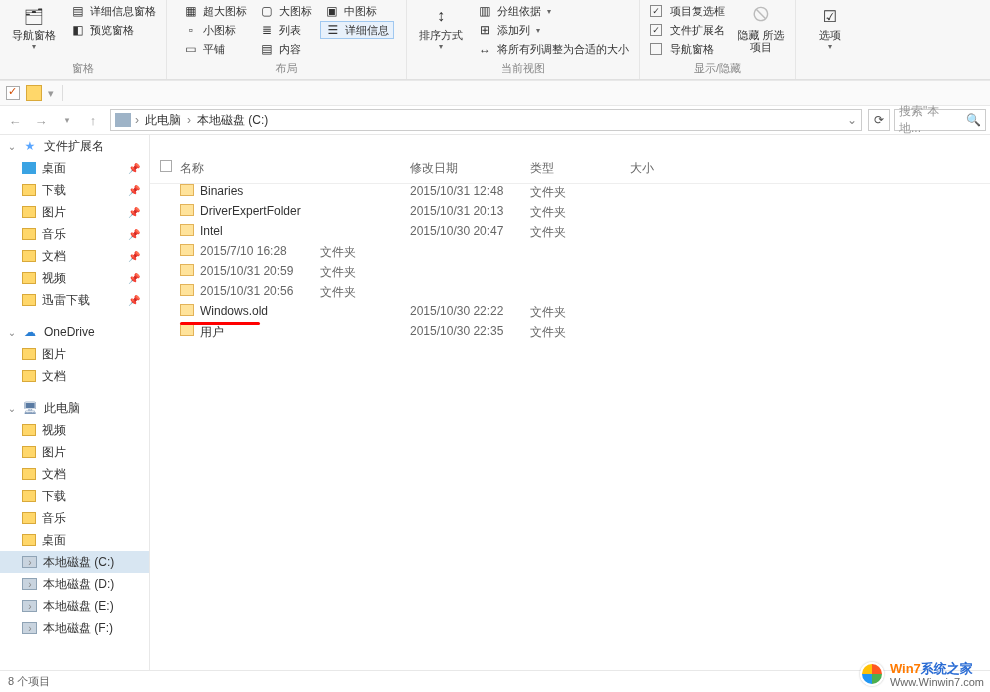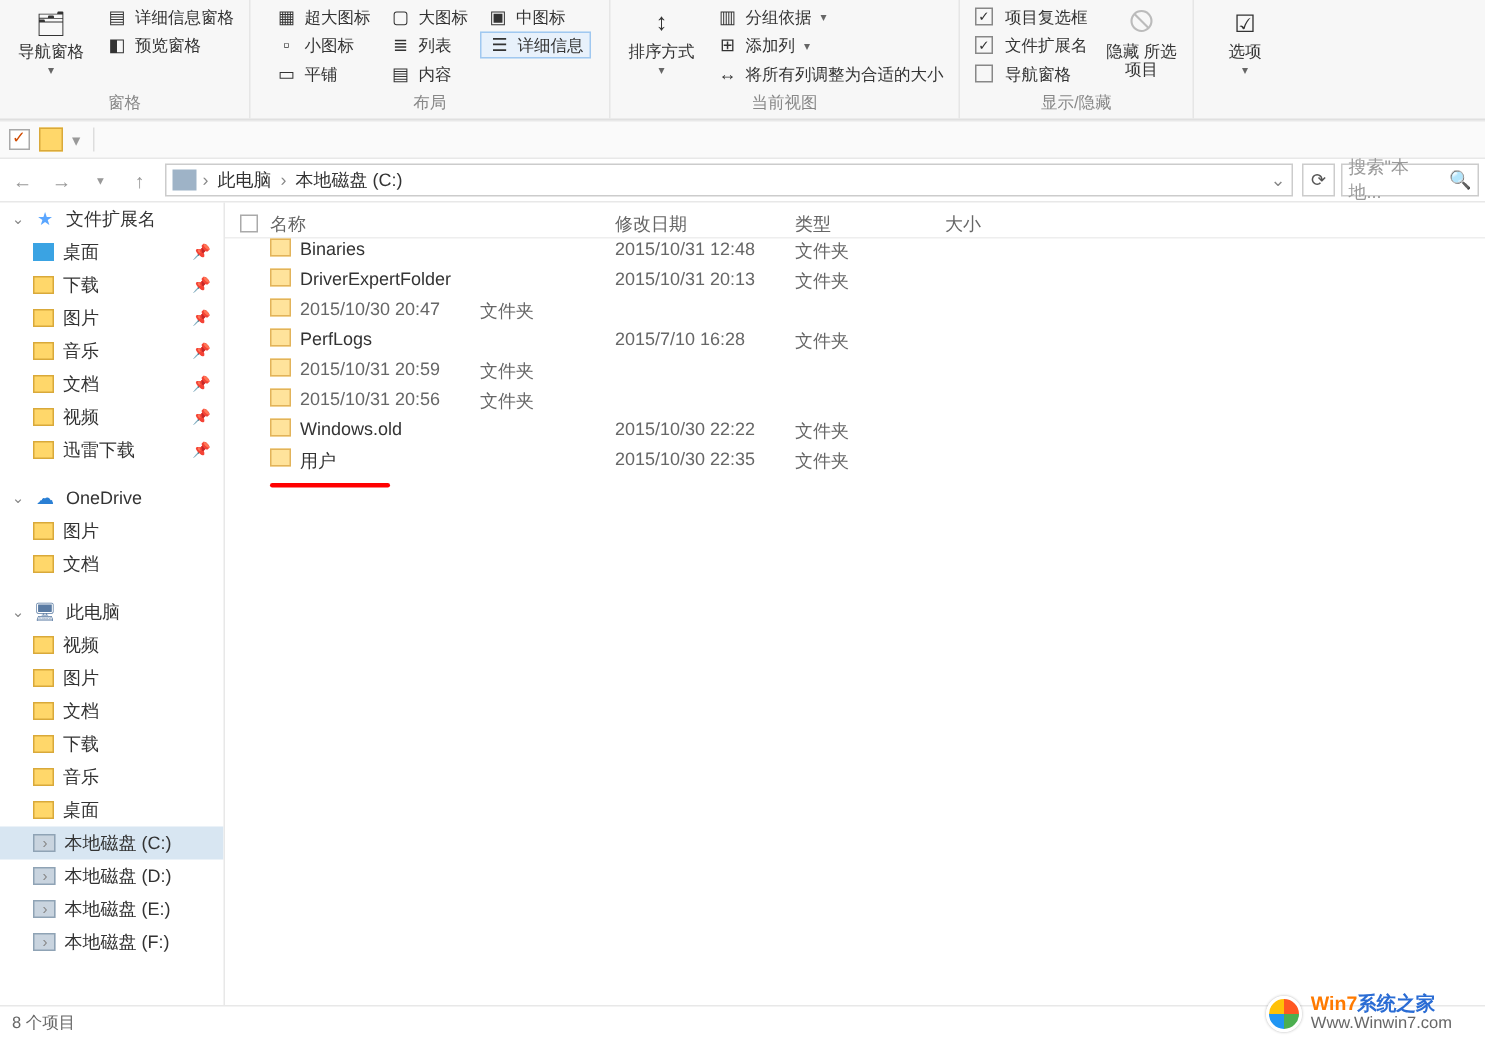--- a/index.html
+++ b/index.html
@@ -44,36 +44,36 @@
 .navitem.sub { }
 .navitem.sel { background:#d8e6f2; }
 .navitem .exp { position:absolute; left:6px; width:12px; text-align:center; color:#888; font-size:10px; }
 .navitem.sub .exp { left:24px; }
 .nico { width:16px; height:16px; display:flex; align-items:center; justify-content:center; font-size:12px;}
 .nico.folder { background:#ffd76a; border:1px solid #d9a93a; width:14px; height:12px; }
 .nico.drive { background:#c9d4df; border:1px solid #8fa3b5; width:15px; height:12px; }
 .pin { margin-left:auto; margin-right:8px; color:#888; font-size:10px; }
 
 .list { flex:1; position:relative; overflow:auto; }
-.hdr { display:flex; height:24px; align-items:flex-end; border-bottom:1px solid #eee; color:#666; padding-left:10px;}
+.hdr { display:flex; height:24px; align-items:flex-start; border-bottom:1px solid #eee; color:#666; padding-left:10px;margin-top:25px;}
 .hdr .chk { width:20px; }
 .col-n { width:230px; } .col-d { width:120px; } .col-t { width:100px; } .col-s { width:80px; }
 .row { display:flex; height:20px; padding-left:10px; }
 .row .chk { width:20px; }
 .row .fico { width:14px; height:12px; background:#ffe39b; border:1px solid #e2b35a; margin-right:6px; }
 .row .nm { width:210px; } .row .dt { width:120px; color:#666; } .row .ty { width:100px; color:#666; }
 .underline { position:absolute; width:80px; height:3px; background:#ff0000; border-radius:2px; }
 
 
 .navscroll::-webkit-scrollbar { width:16px; }
 .navscroll::-webkit-scrollbar-thumb { background:#c8c8c8; }
 .navscroll::-webkit-scrollbar-track { background:#f0f0f0; }
 
 .status { height:22px; border-top:1px solid #e8e8e8; font-size:11px; color:#666; display:flex; align-items:center; padding:0 8px; }
-.watermark { position:absolute; right:22px; bottom:4px; display:flex; align-items:flex-end; gap:6px; }
+.watermark { position:absolute; right:6px; bottom:4px; display:flex; align-items:flex-start; gap:6px; }
 .wmlogo { width:24px; height:24px; border-radius:50%; background:conic-gradient(#ff5722 0 25%,#4caf50 0 50%,#2196f3 0 75%,#ffc107 0); border:2px solid #fff; box-shadow:0 0 2px rgba(0,0,0,.3);}
 .wmtxt { font-size:13px; text-align:left; line-height:1.1;}
 .wmtxt .l1 { color:#2a6cd4; font-weight:bold; } .wmtxt .l1 .hi { color:#ff7a00; }
 .wmtxt .l2 { color:#666; font-size:11px; }
 </style>
 </head>
 <body>
 
 <div class="ribbon">
   <div class="rgroup">
@@ -368,27 +368,27 @@
         <div class="row">
           <div class="chk"></div>
           <span class="fico"></span>
           <span class="nm">DriverExpertFolder</span>
           <span class="dt">2015/10/31 20:13</span>
           <span class="ty">文件夹</span>
         </div>
         <div class="row">
           <div class="chk"></div>
           <span class="fico"></span>
+          <span class="nm">Intel</span>
           <span class="dt">2015/10/30 20:47</span>
           <span class="ty">文件夹</span>
         </div>
         <div class="row">
           <div class="chk"></div>
           <span class="fico"></span>
-          <span class="nm">PerfLogs</span>
           <span class="dt">2015/7/10 16:28</span>
           <span class="ty">文件夹</span>
         </div>
         <div class="row">
           <div class="chk"></div>
           <span class="fico"></span>
           <span class="dt">2015/10/31 20:59</span>
           <span class="ty">文件夹</span>
         </div>
         <div class="row">

